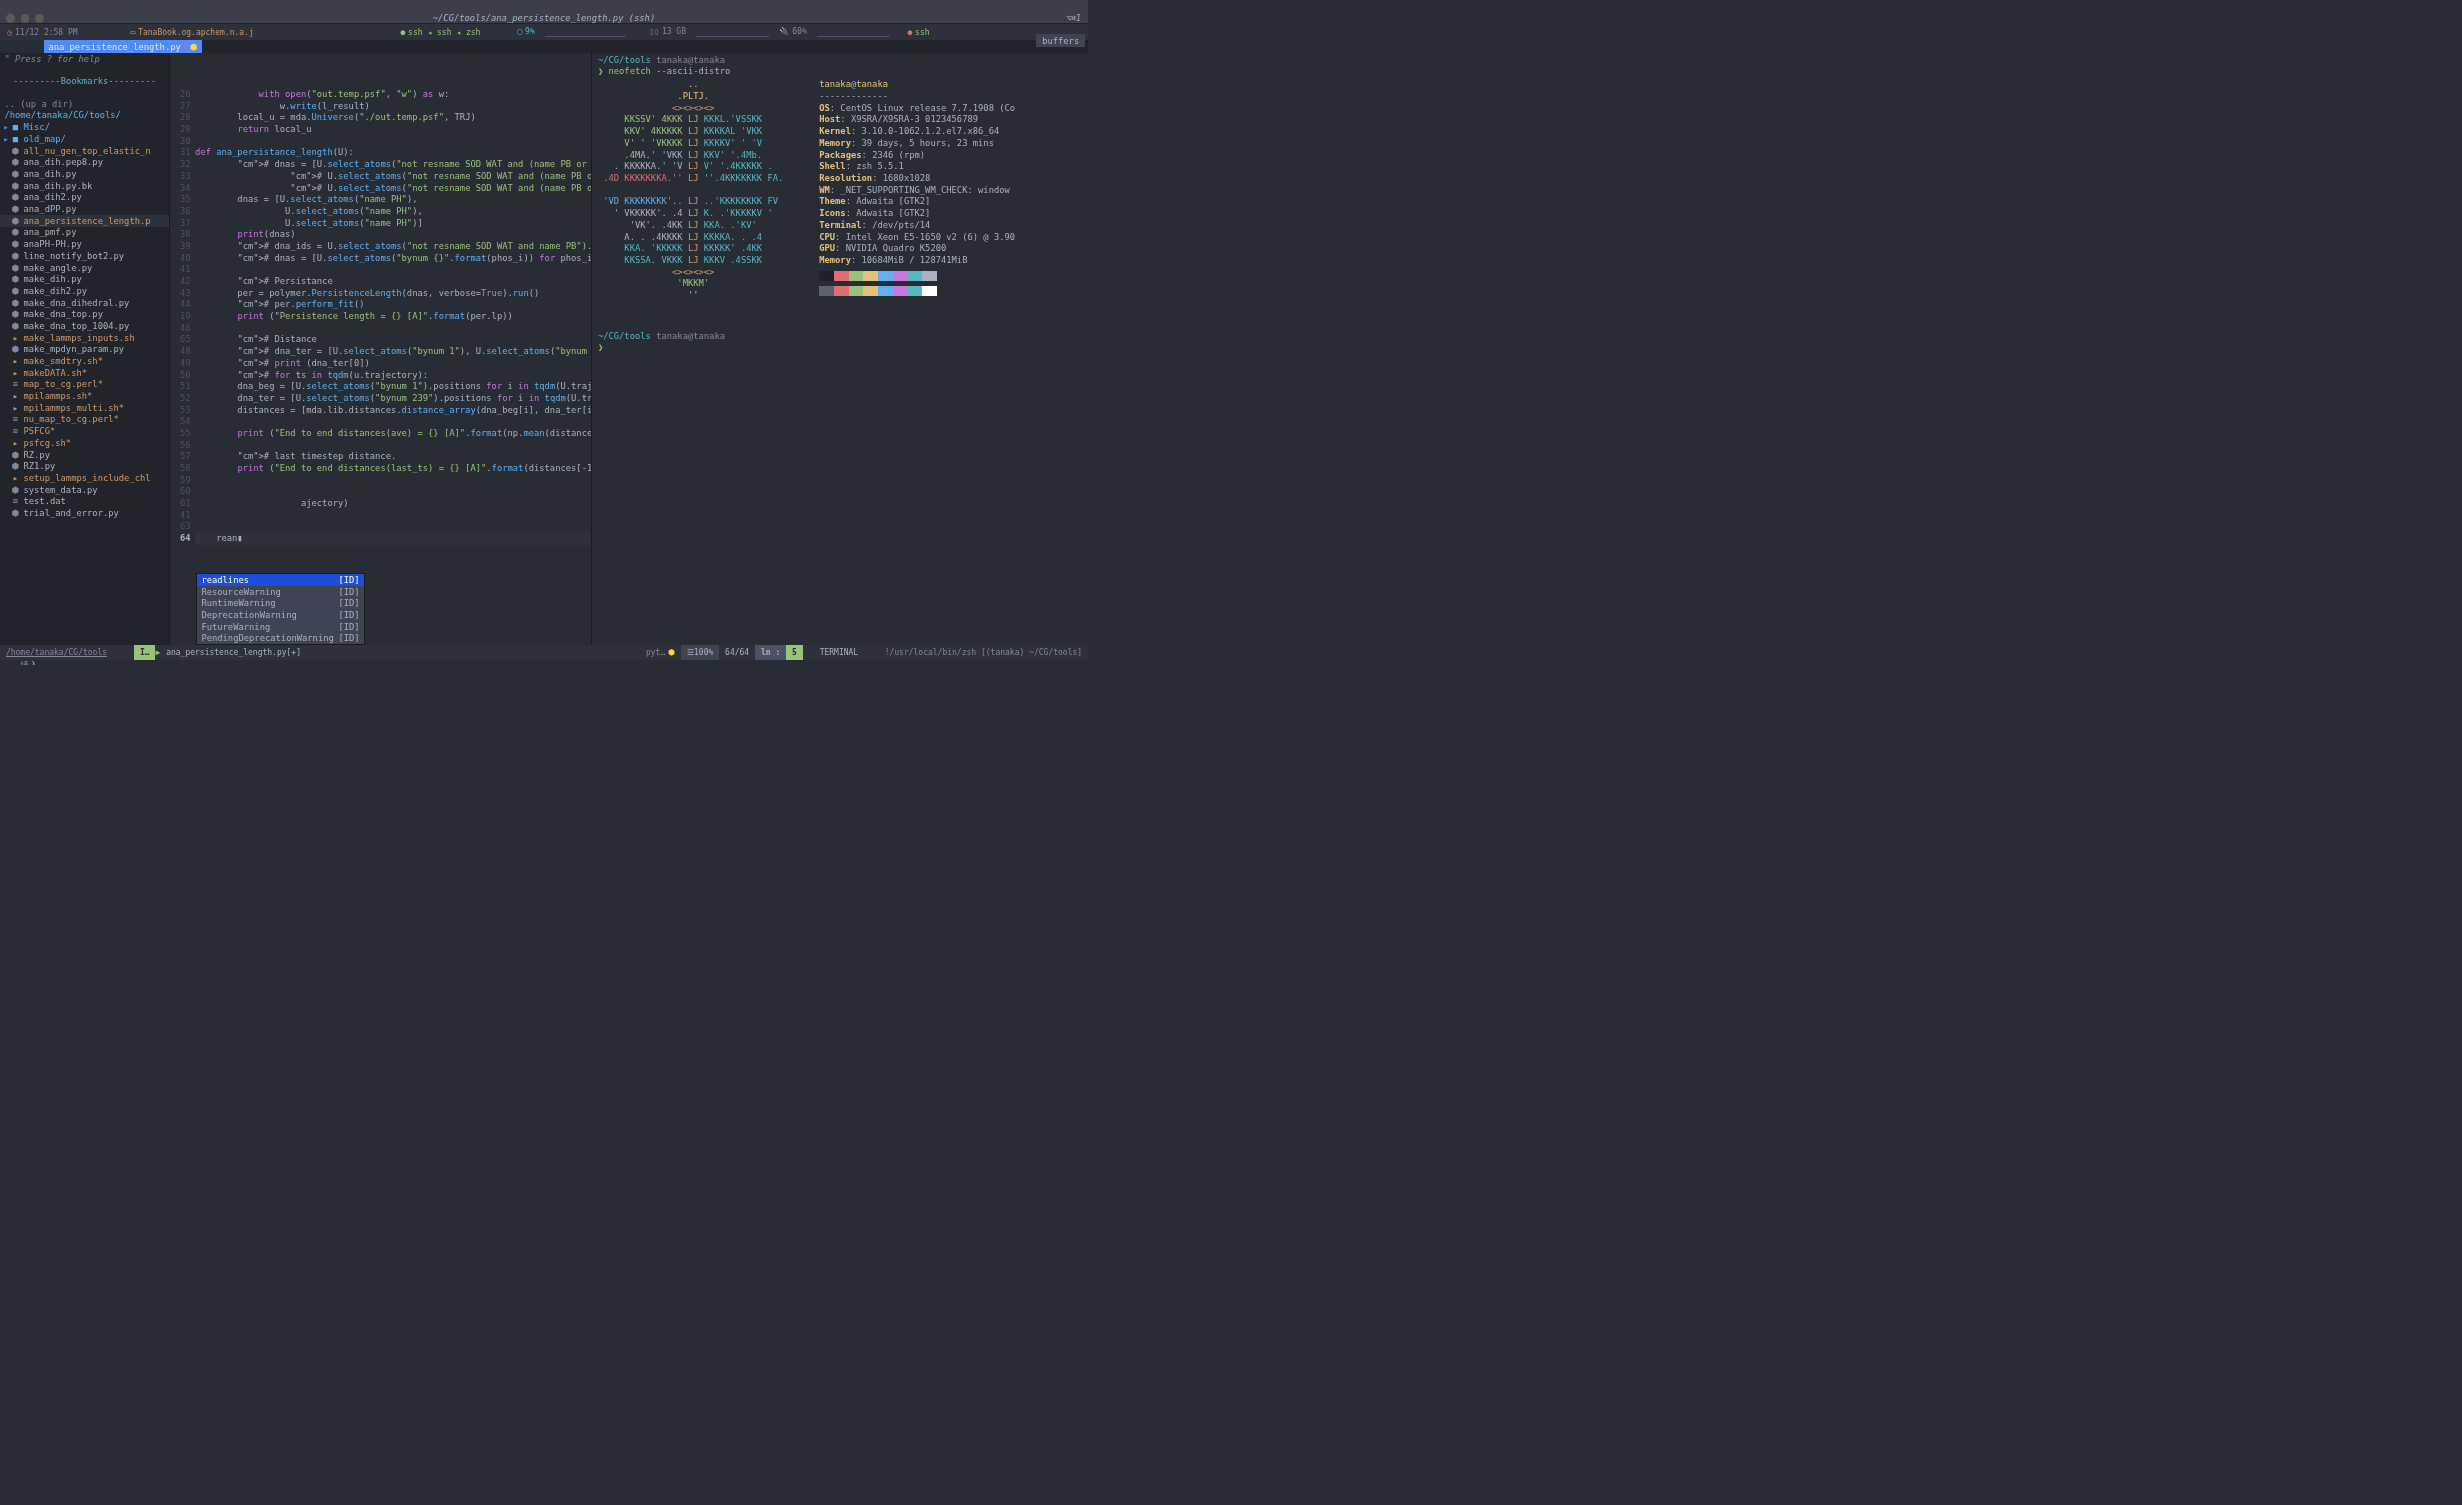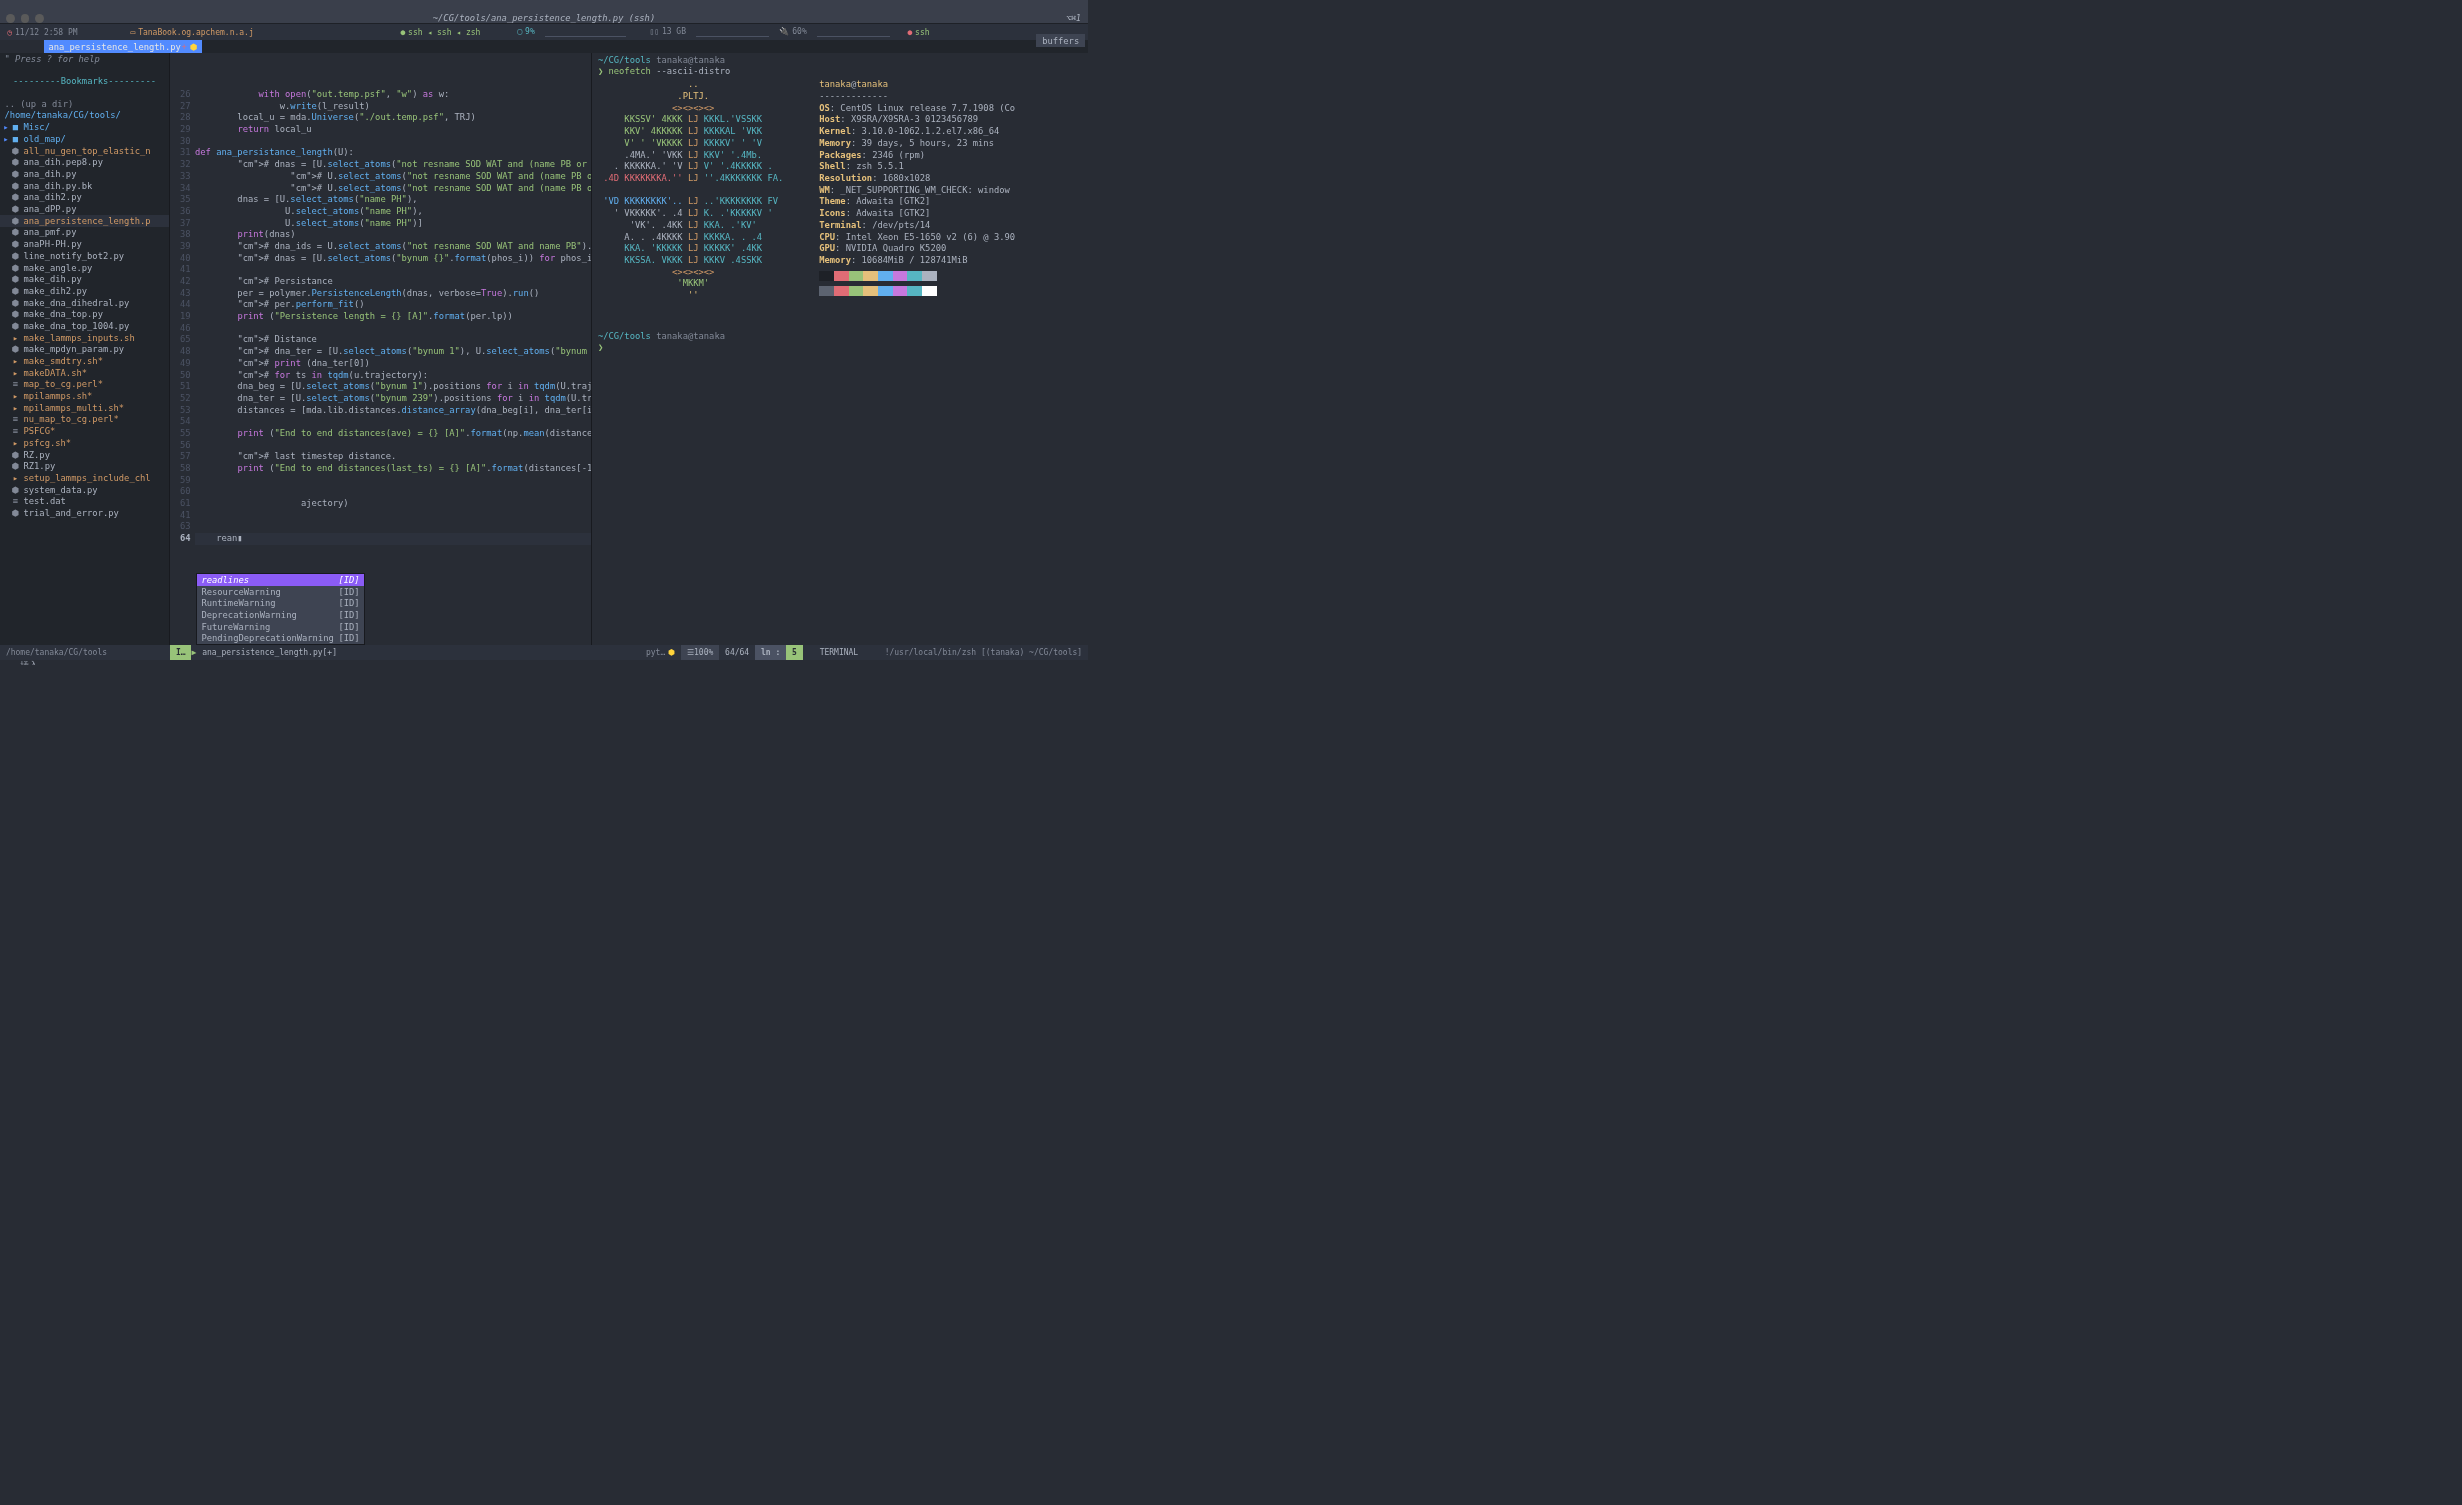--- a/index.html
+++ b/index.html
@@ -120,21 +120,21 @@
 .fn { color: #61afef; }
 .popup {
   position: absolute;
   left: 26px; bottom: 0px;
   background: #3e4452;
   color: #abb2bf;
   width: 169px;
   border: 0.7px solid #181a1f;
 }
 .popup .prow { display: flex; justify-content: space-between; padding: 0 4.4px; height: 11.7px; align-items: center;}
-.popup .prow.sel { background: #8b5cf6; color: #fff; font-style: italic; }
+.popup .prow.sel { background: #1d4ed8; color: #fff; }
 .terminal {
   flex: 1;
   background: #282c34;
   padding: 1.5px 5.9px;
   overflow: hidden;
 }
 .terminal .trow { height: 11.7px; line-height: 11.7px; white-space: pre; }
 .tpath { color: #56b6c2; }
 .tuser { color: #828997; }
 .tprompt { color: #98c379; }
@@ -153,21 +153,21 @@
 .sysinfo .skey { color: #e5c07b; font-weight: bold; }
 .sysinfo .sval { color: #abb2bf; }
 .sysinfo .suh { color: #e5c07b; }
 .colorbar { display: flex; margin-top: 4.4px; }
 .colorbar div { width: 14.7px; height: 10.3px; }
 .statusline-editor {
   height: 14.7px; background: #2c313c; display: flex; align-items: center;
   font-size: 8px; color: #828997;
 }
 .statusline-editor > div { padding: 0 5.9px; display: flex; align-items: center; height: 100%; }
-.sl-path { width: 170px; padding-left: 7.3px; }
+.sl-path { width: 134px; padding-left: 7.3px; text-decoration: underline; }
 .sl-mode { background: #98c379; color: #282c34; font-weight: bold; padding: 0 4.4px; }
 .sl-mode-arrow { color: #98c379; padding: 0 !important;}
 .sl-file { flex: 0; color: #abb2bf; }
 .sl-ft { color: #828997; }
 .sl-pct { background: #3e4452; color: #abb2bf; }
 .sl-lines { color: #abb2bf; }
 .sl-ln { background: #4b5263; color: #abb2bf; font-weight: bold; }
 .sl-col { background: #98c379; color: #282c34; font-weight: bold; }
 .sl-term { color: #abb2bf; margin-left: 11px; }
 .sl-shell { color: #828997; margin-left: 14.7px; }

